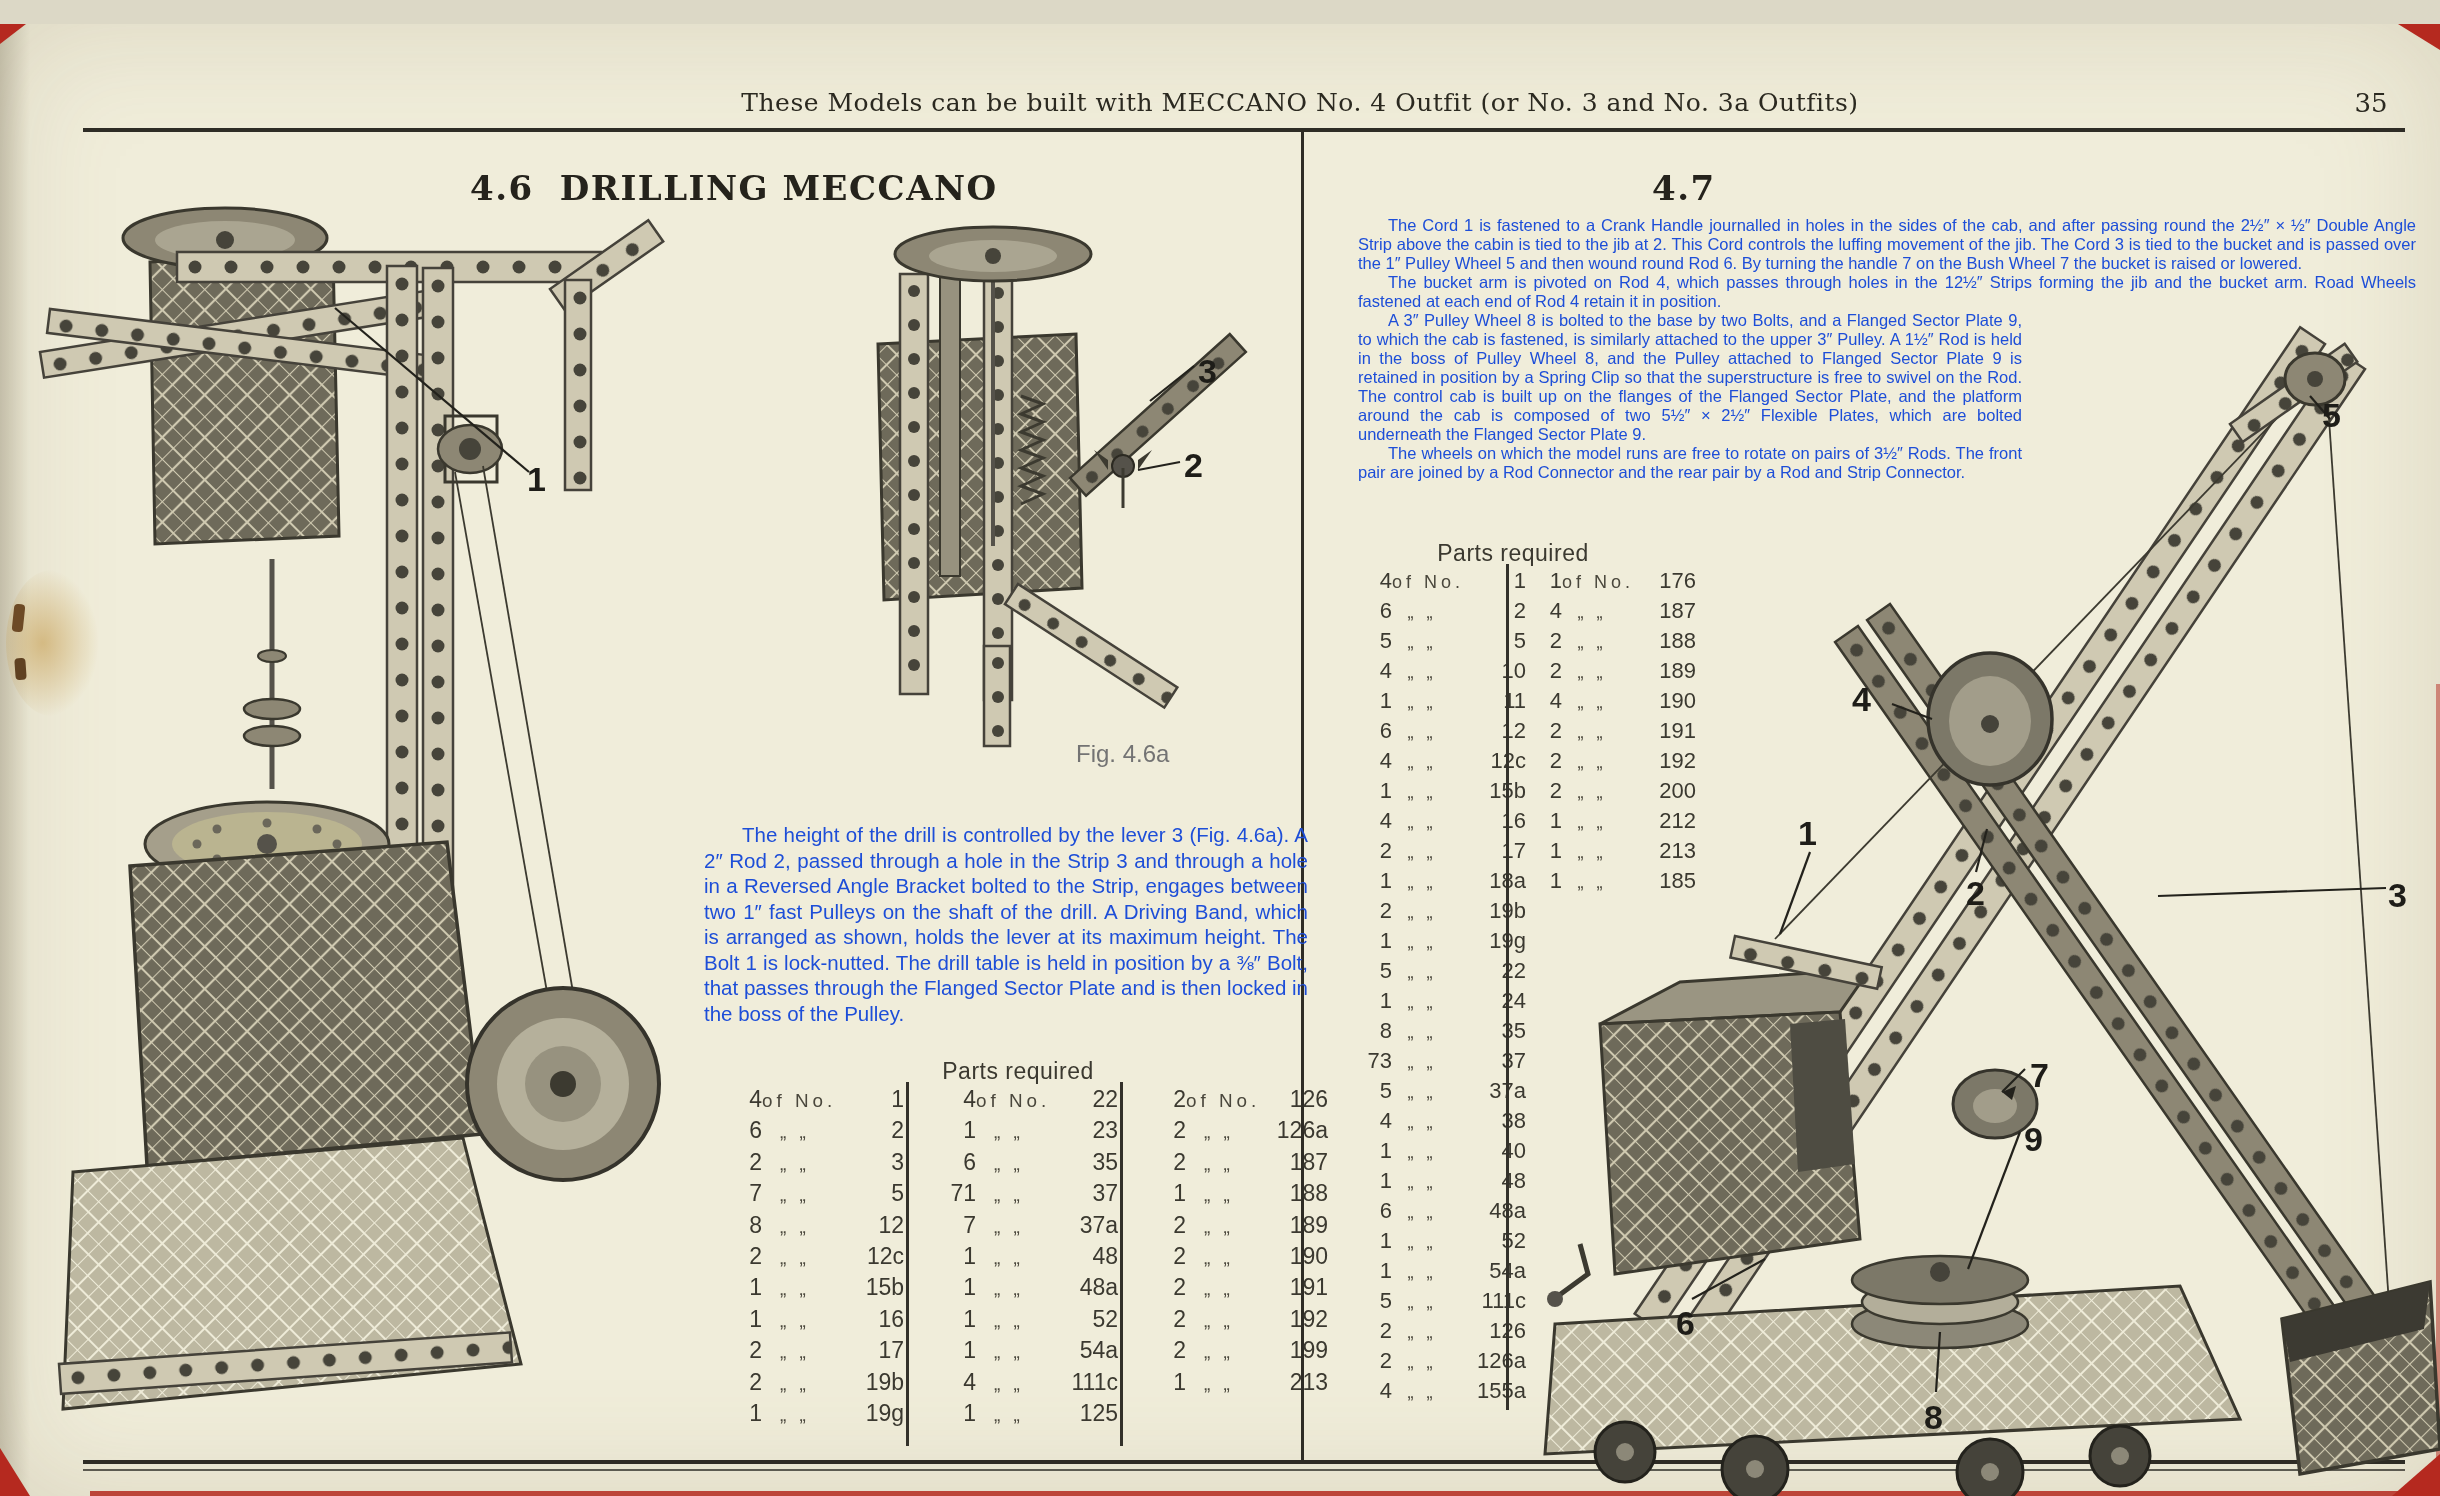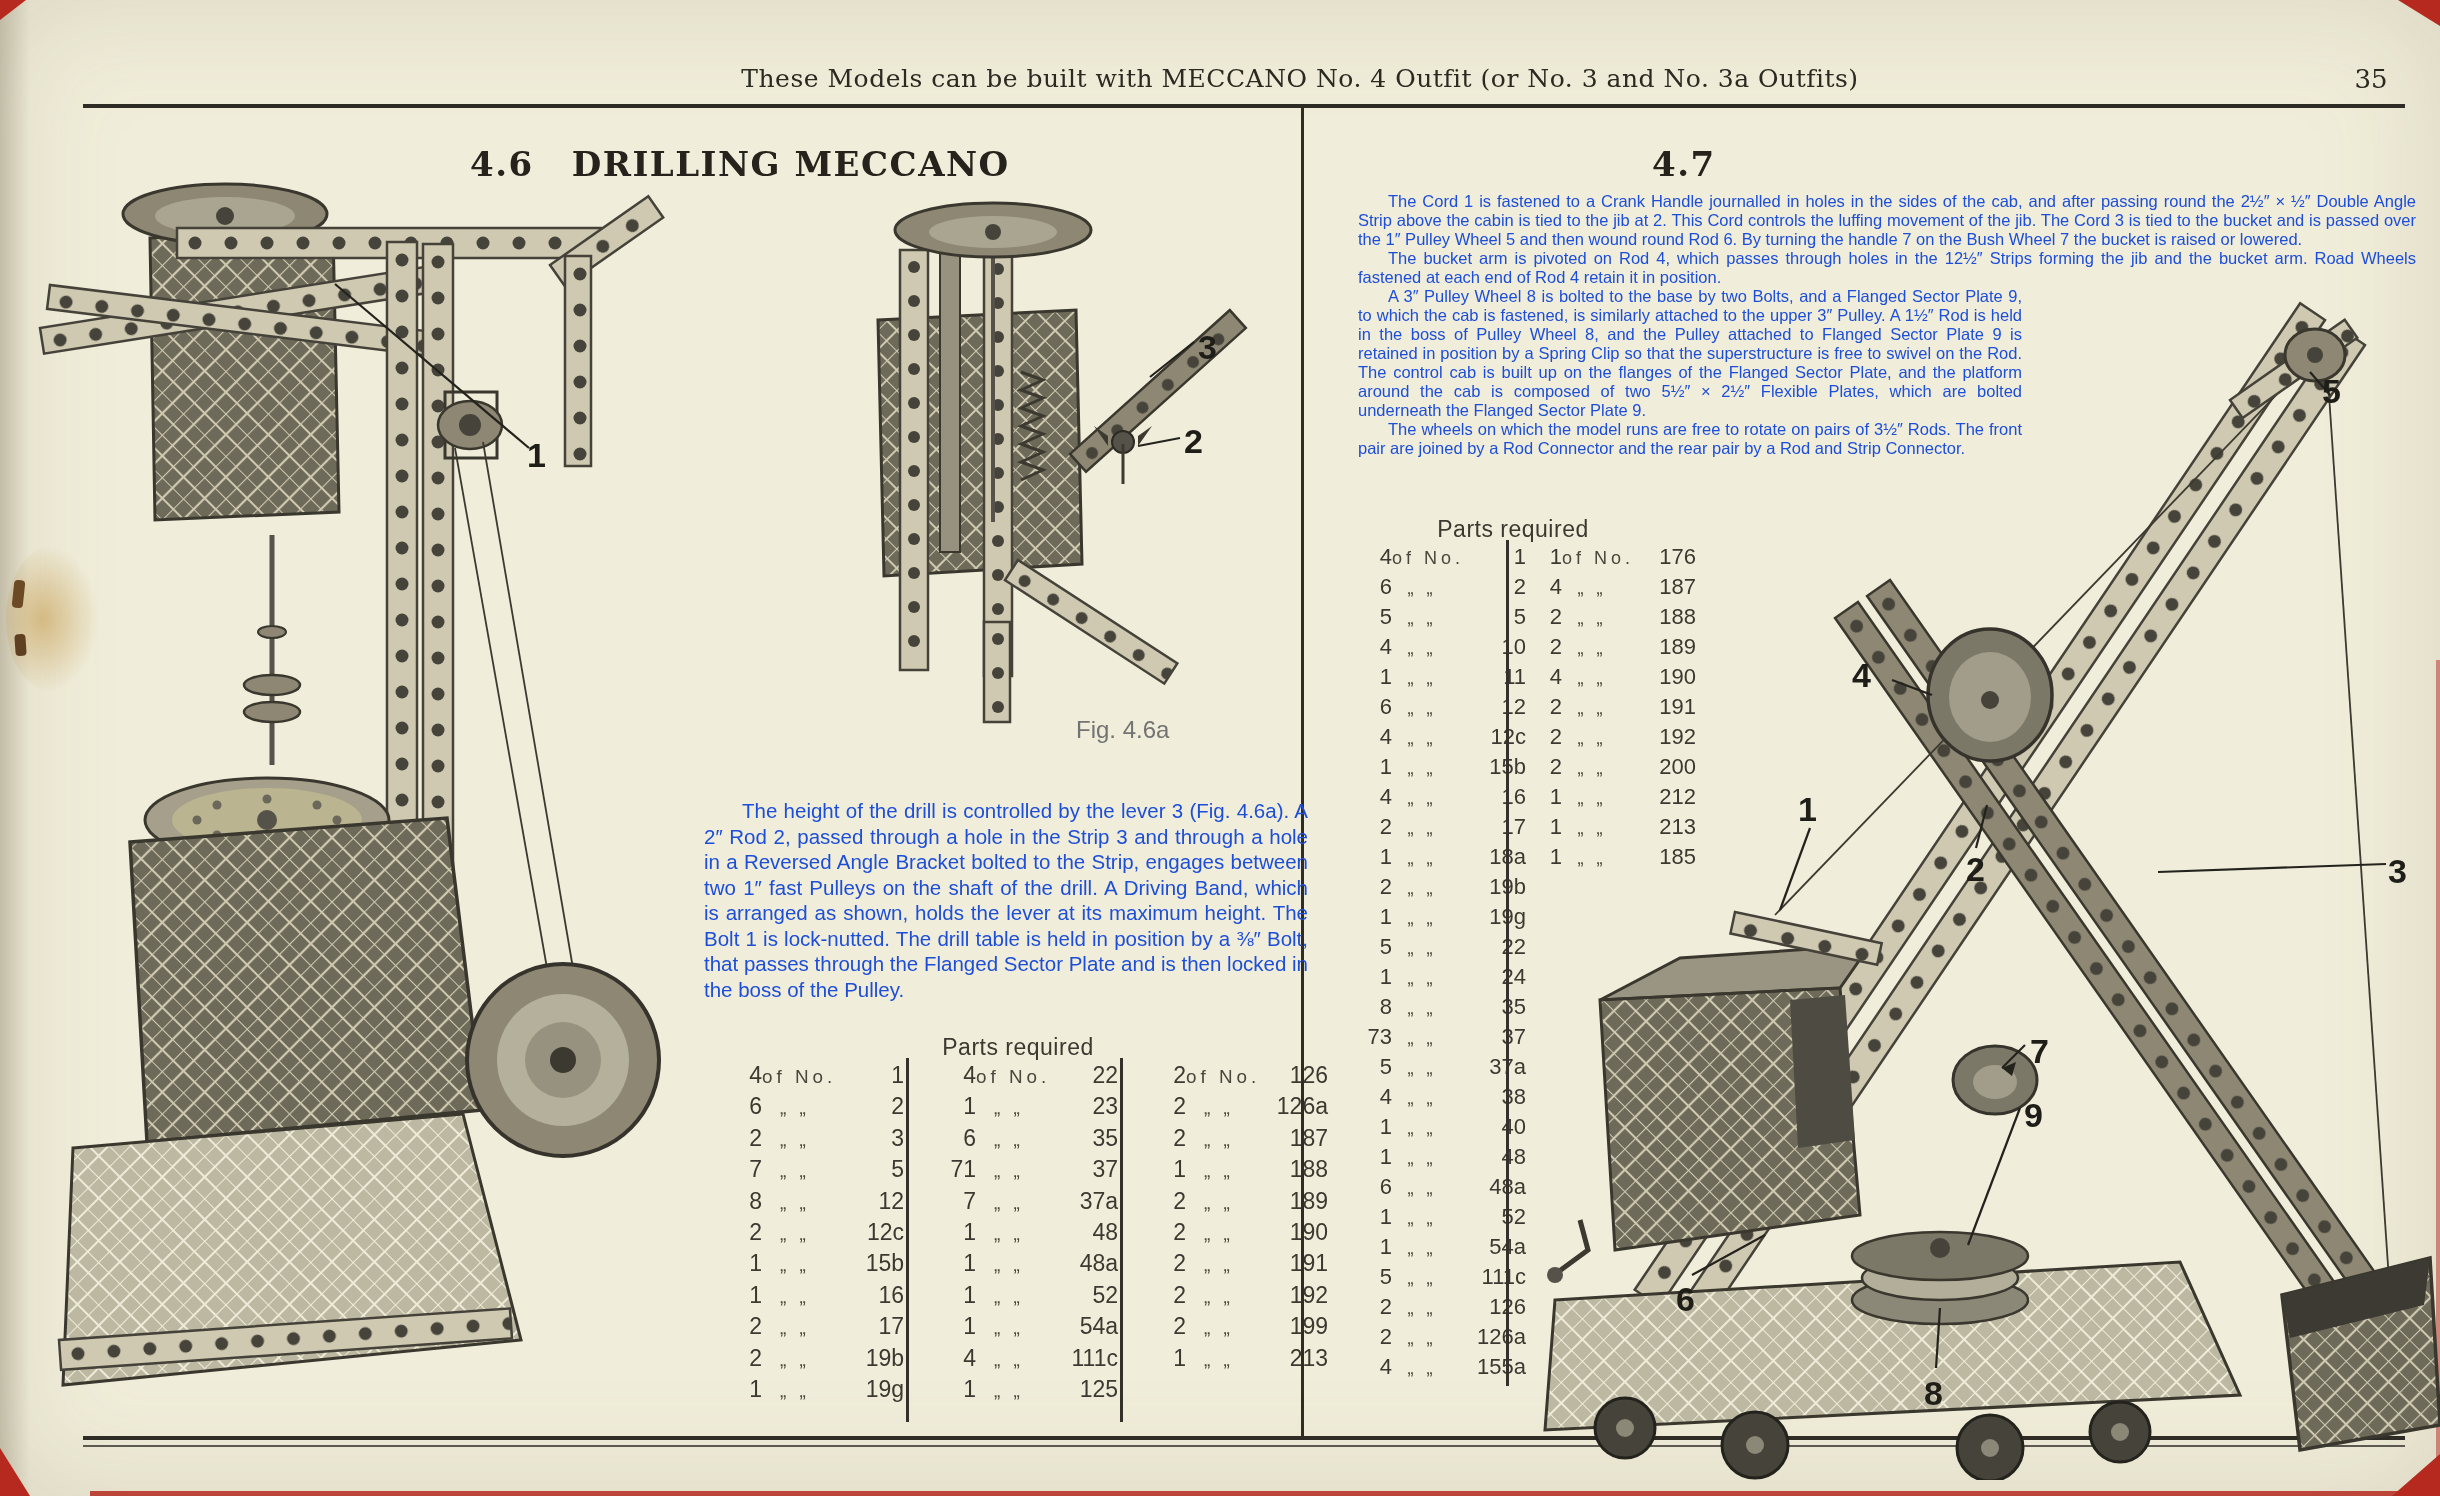--- a/index.html
+++ b/index.html
@@ -1,18 +1,18 @@
 <!DOCTYPE html>
 <html><head>
 <meta charset="utf-8">
 <style>
   html,body{margin:0;padding:0;}
   body{width:2440px;height:1496px;position:relative;background:#dcd8c6;font-family:"Liberation Sans",sans-serif;}
   .page{position:absolute;inset:0;background:#f0edda;overflow:hidden;
-        box-shadow:inset 0 0 120px rgba(120,105,70,.18);}
+        box-shadow:inset 0 0 120px rgba(120,105,70,.18);margin-top:24px;}
   .edge-shade{position:absolute;left:0;top:0;width:30px;height:100%;
         background:linear-gradient(90deg,rgba(95,85,60,.25),rgba(95,85,60,0));}
   .corner{position:absolute;background:#b5291f;}
   .c-tl{left:0;top:0;width:26px;height:20px;clip-path:polygon(0 0,100% 0,0 100%);}
   .c-tr{right:0;top:0;width:42px;height:26px;clip-path:polygon(0 0,100% 0,100% 100%);}
   .c-bl{left:0;bottom:0;width:30px;height:48px;clip-path:polygon(0 0,0 100%,100% 100%);}
   .c-br{right:0;bottom:0;width:48px;height:42px;clip-path:polygon(100% 0,100% 100%,0 100%);}
   .edge-bottom{position:absolute;left:90px;right:0;bottom:0;height:5px;background:#b5291f;opacity:.85;}
   .edge-right{position:absolute;right:0;top:660px;width:4px;height:836px;background:#b5291f;opacity:.5;}
   .stain{position:absolute;left:6px;top:546px;width:92px;height:146px;border-radius:50%;
@@ -22,21 +22,21 @@
 
   .hdr{position:absolute;left:500px;top:64px;width:1600px;text-align:center;
        font-family:"DejaVu Serif",serif;font-size:25px;letter-spacing:.5px;color:#2b2920;}
   .pageno{position:absolute;left:2336px;top:64px;width:70px;text-align:center;
        font-family:"DejaVu Serif",serif;font-size:26px;color:#2b2920;}
   .rule-top{position:absolute;left:83px;top:104px;width:2322px;height:4px;background:#2e2c25;}
   .rule-bot1{position:absolute;left:83px;top:1436px;width:2322px;height:4px;background:#2e2c25;}
   .rule-bot2{position:absolute;left:83px;top:1445px;width:2322px;height:2px;background:#2e2c25;opacity:.75;}
   .divider-mid{position:absolute;left:1301px;top:106px;width:3px;height:1332px;background:#2e2c25;}
 
-  .sec-title{position:absolute;display:flex;gap:38px;font-family:"DejaVu Serif",serif;
+  .sec-title{position:absolute;display:flex;gap:26px;font-family:"DejaVu Serif",serif;
        font-weight:700;font-size:34px;letter-spacing:1.5px;color:#25231c;}
   .t-drill{left:470px;top:144px;}
   .t-exc{left:1652px;top:144px;}
 
   .para{position:absolute;text-align:justify;color:#1d4ed8;}
   .p-drill{left:704px;top:798px;width:604px;font-size:20.5px;line-height:25.5px;}
   .p-drill p{margin:0;text-indent:38px;}
   .p-exc{left:1358px;top:192px;width:1058px;font-size:16.5px;line-height:19px;}
   .p-exc p{margin:0;text-indent:30px;}
   .p-exc p.narrow{width:664px;}

